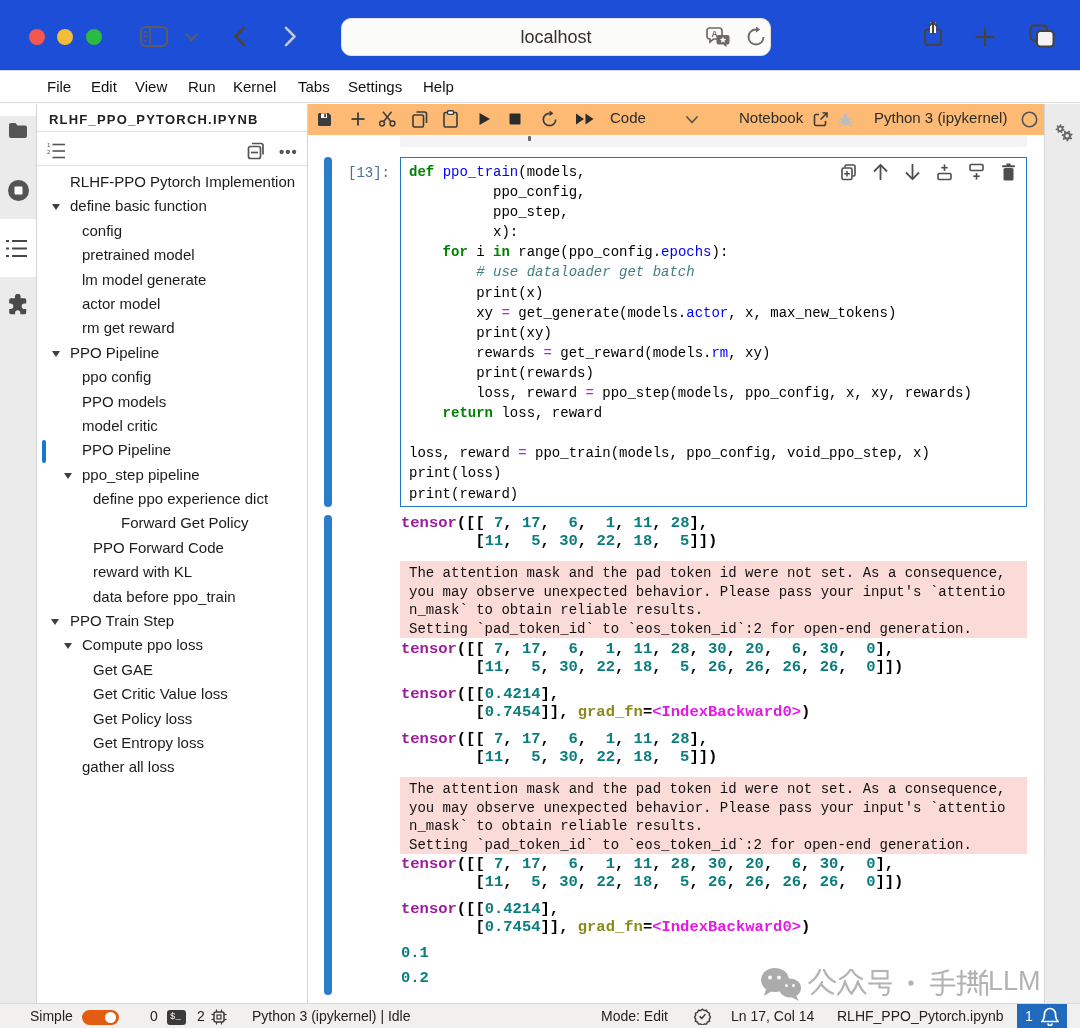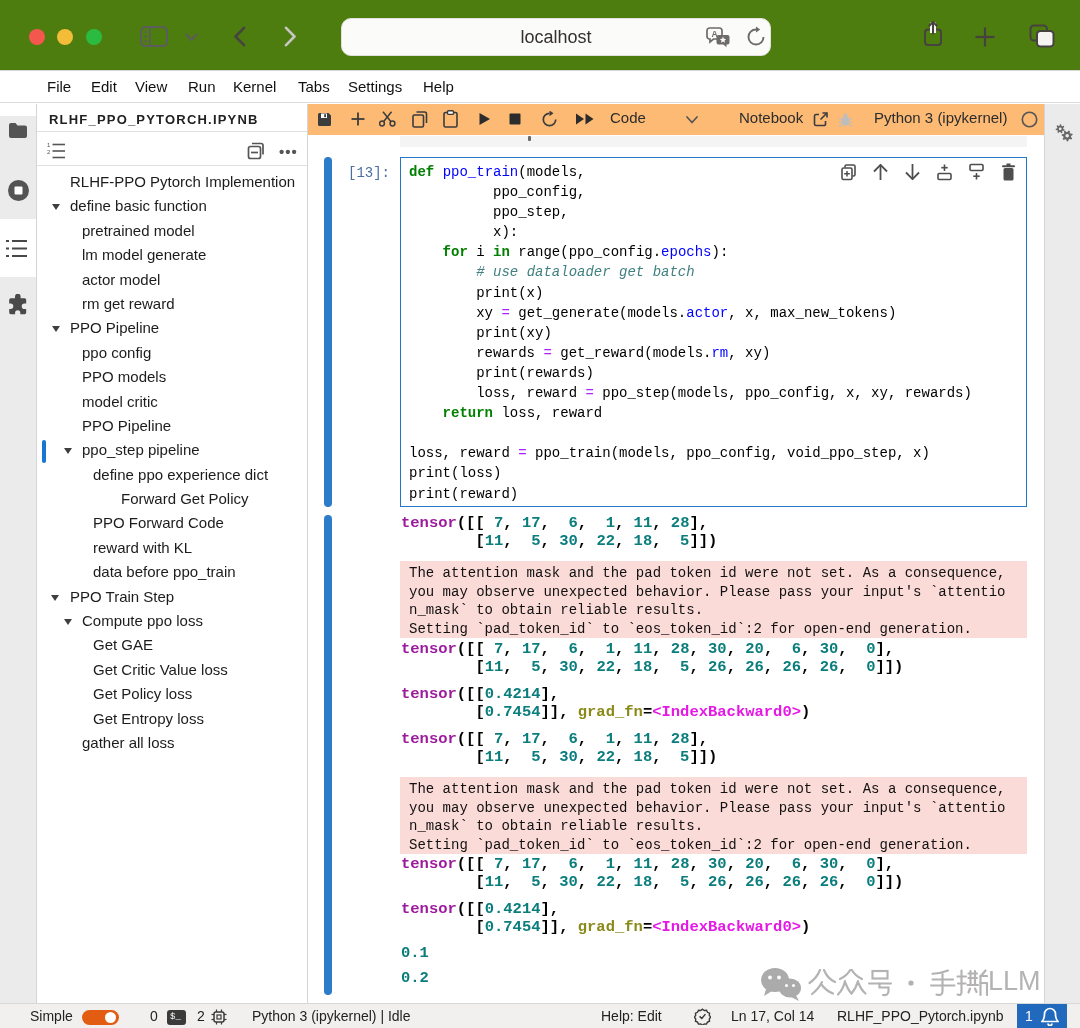--- a/index.html
+++ b/index.html
@@ -2,21 +2,21 @@
 <html><head>
 <meta charset="utf-8">
 <style>
 * { margin:0; padding:0; box-sizing:border-box; }
 html,body { width:1080px; height:1028px; overflow:hidden; background:#fff;
   font-family:"Liberation Sans", sans-serif; }
 #page { position:absolute; top:0; left:0; width:1080px; height:1028px; }
 .abs { position:absolute; }
 
 #chrome { position:absolute; top:0; left:0; width:1080px; height:71px;
-  background:#4d7c0f; border-bottom:1px solid #d8d6d4; }
+  background:#1d4ed8; border-bottom:1px solid #d8d6d4; }
 .light { position:absolute; top:29px; width:16px; height:16px; border-radius:50%; }
 #urlbar { position:absolute; left:341px; top:18px; width:430px; height:38px;
   background:#fbfbfa; border:1px solid #e3e1df; border-radius:10px; }
 #urlbar .host { position:absolute; left:0; right:0; top:8px; text-align:center;
   font-size:18px; color:#34302e; }
 
 #menubar { position:absolute; top:72px; left:0; width:1080px; height:31px; background:#fff;
   border-bottom:1px solid #dcdcdc; }
 .mitem { position:absolute; top:6px; font-size:15px; color:#111; }
 
@@ -185,20 +185,21 @@
     <rect x="1.5" y="4.5" width="12" height="12" rx="2" fill="none" stroke="#555" stroke-width="1.7"></rect>
     <path d="M 5 1.5 h 9 a 2 2 0 0 1 2 2 v 9" fill="none" stroke="#555" stroke-width="1.7"></path>
     <line x1="4" y1="10.5" x2="11" y2="10.5" stroke="#555" stroke-width="1.7"></line>
   </svg>
   <div class="abs" style="left:242px;top:39px;color:#555;font-size:15px;font-weight:bold;letter-spacing:1px">•••</div>
   <div class="toolline"></div>
   <div id="hlbar"></div>
   <div id="tree">
     <div class="ti"><span style="margin-left:33px">RLHF-PPO Pytorch Implemention</span></div>
     <div class="ti"><i class="tri" style="left:15px"></i><span style="margin-left:33px">define basic function</span></div>
+    <div class="ti"><span style="margin-left:45px">config</span></div>
     <div class="ti"><span style="margin-left:45px">pretrained model</span></div>
     <div class="ti"><span style="margin-left:45px">lm model generate</span></div>
     <div class="ti"><span style="margin-left:45px">actor model</span></div>
     <div class="ti"><span style="margin-left:45px">rm get reward</span></div>
     <div class="ti"><i class="tri" style="left:15px"></i><span style="margin-left:33px">PPO Pipeline</span></div>
     <div class="ti"><span style="margin-left:45px">ppo config</span></div>
     <div class="ti"><span style="margin-left:45px">PPO models</span></div>
     <div class="ti"><span style="margin-left:45px">model critic</span></div>
     <div class="ti"><span style="margin-left:45px">PPO Pipeline</span></div>
     <div class="ti"><i class="tri" style="left:27px"></i><span style="margin-left:45px">ppo_step pipeline</span></div>
@@ -399,21 +400,21 @@
           <line x1="10.5" y1="0.5" x2="10.5" y2="3"></line>
       <line x1="5.5" y1="13" x2="5.5" y2="15.5"></line>
           <line x1="10.5" y1="13" x2="10.5" y2="15.5"></line>
       <line x1="0.5" y1="5.5" x2="3" y2="5.5"></line>
           <line x1="0.5" y1="10.5" x2="3" y2="10.5"></line>
       <line x1="13" y1="5.5" x2="15.5" y2="5.5"></line>
           <line x1="13" y1="10.5" x2="15.5" y2="10.5"></line>
     </g>
   </svg>
   <span class="s" style="left:252px">Python 3 (ipykernel) | Idle</span>
-  <span class="s" style="left:601px">Help: Edit</span>
+  <span class="s" style="left:601px">Mode: Edit</span>
   <svg class="abs" style="left:694px;top:4px" width="17" height="17" viewBox="0 0 17 17">
     <path d="M 8.5 1.2 l 1.8 1.3 2.2 -0.2 1 2 2 0.9 -0.2 2.2 1.3 1.8 -1.3 1.8 0.2 2.2 -2 0.9 -1 2 -2.2 -0.2 -1.8 1.3 -1.8 -1.3 -2.2 0.2 -1 -2 -2 -0.9 0.2 -2.2 -1.3 -1.8 1.3 -1.8 -0.2 -2.2 2 -0.9 1 -2 2.2 0.2 Z" fill="none" stroke="#3a3a3a" stroke-width="1.4"></path>
     <polyline points="5.6,8.4 7.8,10.5 11.4,6.1" fill="none" stroke="#3a3a3a" stroke-width="1.5"></polyline>
   </svg>
   <span class="s" style="left:731px">Ln 17, Col 14</span>
   <span class="s" style="left:837px">RLHF_PPO_Pytorch.ipynb</span>
   <div id="notif">
         <span style="position:absolute;left:8px;top:4px;color:#fff;font-size:14px">1</span>
     <svg class="abs" style="left:24px;top:3px" width="18" height="19" viewBox="0 0 18 19">
       <path d="M 9 1.5 a 5.5 5.5 0 0 0 -5.5 5.5 c 0 4 -1.5 6.5 -2.5 7.5 h 16 c -1 -1 -2.5 -3.5 -2.5 -7.5 A 5.5 5.5 0 0 0 9 1.5 Z" fill="none" stroke="#fff" stroke-width="1.7"></path>

